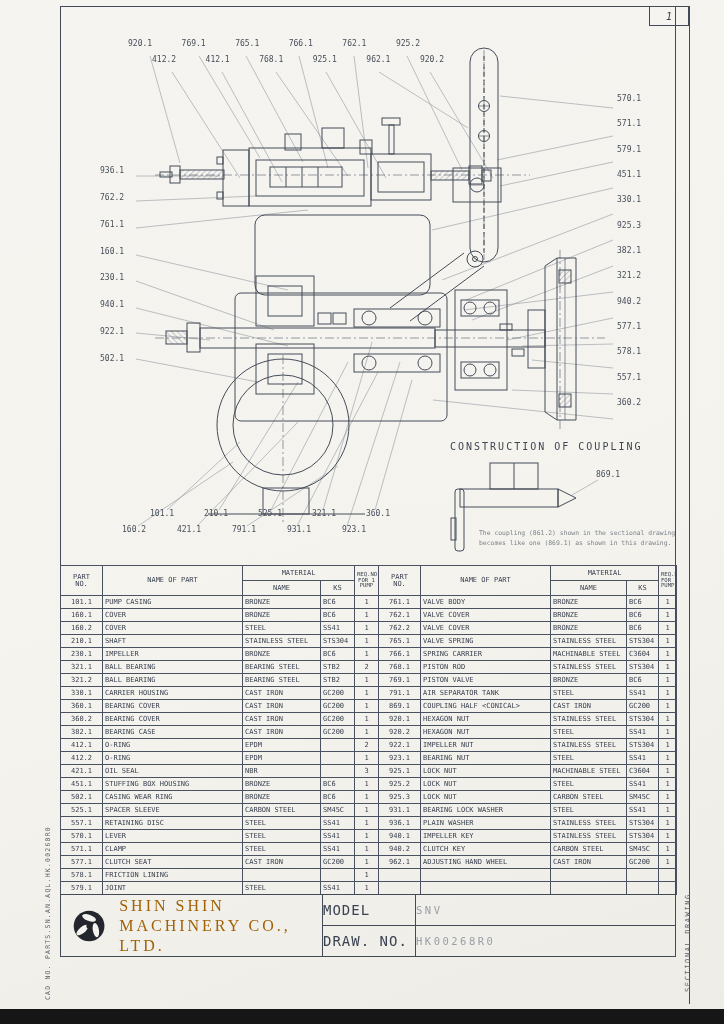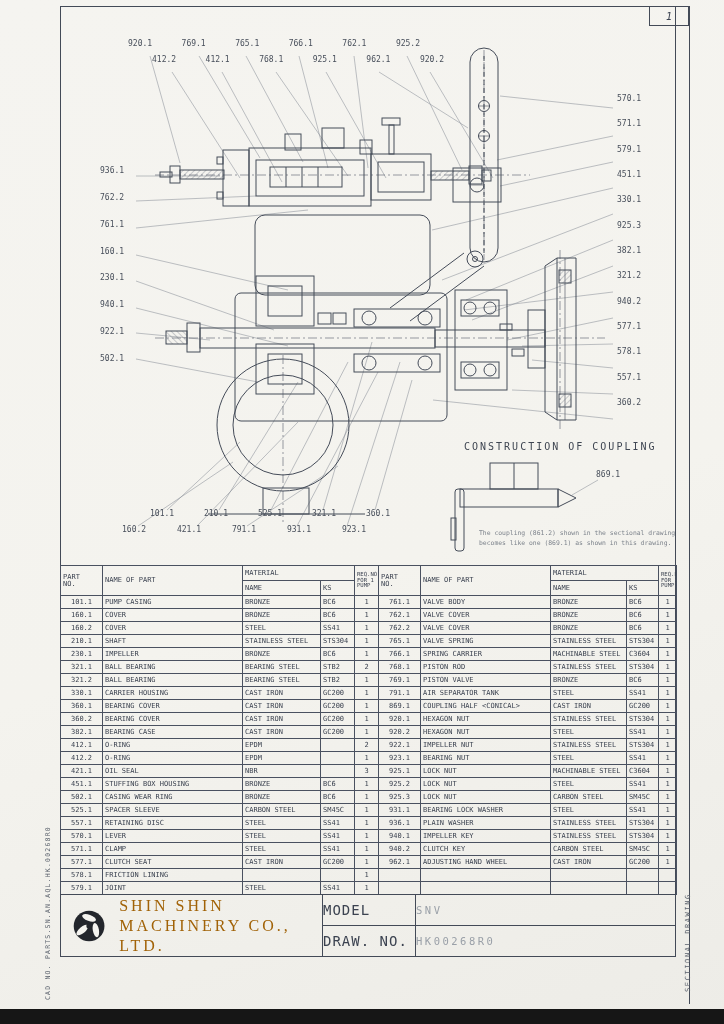--- a/index.html
+++ b/index.html
@@ -9,28 +9,28 @@
   .scan-band{position:absolute;left:0;right:0;bottom:0;height:15px;background:#161616}
   .frame{position:absolute;left:60px;top:6px;width:616px;height:951px;border:1.5px solid #434a57}
   .outer-line{position:absolute;left:689px;top:6px;height:998px;border-left:1.5px solid #434a57}
   .pageno-box{position:absolute;left:649px;top:6px;width:40px;height:20px;border:1.2px solid #434a57;
      display:flex;align-items:center;justify-content:center;font-size:10px;color:#3a4150;font-style:italic}
   
   .drawing-svg{position:absolute;left:60px;top:10px;width:616px;height:548px}
   .callout{font-size:8px;color:#474e5a;line-height:1;white-space:nowrap}
   .callout-row{position:absolute;display:flex;justify-content:space-between}
   .callout-col{position:absolute;display:flex;flex-direction:column;justify-content:space-between;align-items:flex-start}
-  .coupling-title{position:absolute;left:464px;top:441px;font-size:10px;letter-spacing:2px;color:#3f4652;white-space:nowrap}
+  .coupling-title{position:absolute;left:450px;top:441px;font-size:10px;letter-spacing:2px;color:#3f4652;white-space:nowrap}
   .coupling-label{position:absolute;left:596px;top:471px;font-size:8px;color:#474e5a}
   .coupling-note{position:absolute;left:479px;width:200px;font-size:6.4px;color:#7d838c;line-height:1.1;white-space:nowrap}
   .note1{top:530px}.note2{top:540px}
   
   .parts-table{position:absolute;top:565px;border-collapse:collapse;table-layout:fixed;font-size:7px;color:#3b4250;background:transparent}
   .parts-table th,.parts-table td{border:1px solid #4a5160;padding:0 2px;font-weight:normal;overflow:hidden;white-space:nowrap;height:13px;line-height:1}
-  .parts-table thead th{text-align:left;height:15px}
+  .parts-table thead th{text-align:center;height:15px}
   .left-table{left:60px;width:318px}
   .right-table{left:378px;width:298px}
   .parts-table td.c0{text-align:center}
   .parts-table td.c1,.parts-table td.c2,.parts-table td.c3{text-align:left}
   .parts-table td.c4{text-align:center}
   .req-head{font-size:5.6px;line-height:1.55}
   .two-line{line-height:1.6}
   
   .title-block{position:absolute;left:60px;top:894px;width:616px;height:63px;border-collapse:collapse;table-layout:fixed}
   .title-block td{border:1.5px solid #434a57;padding:0}

